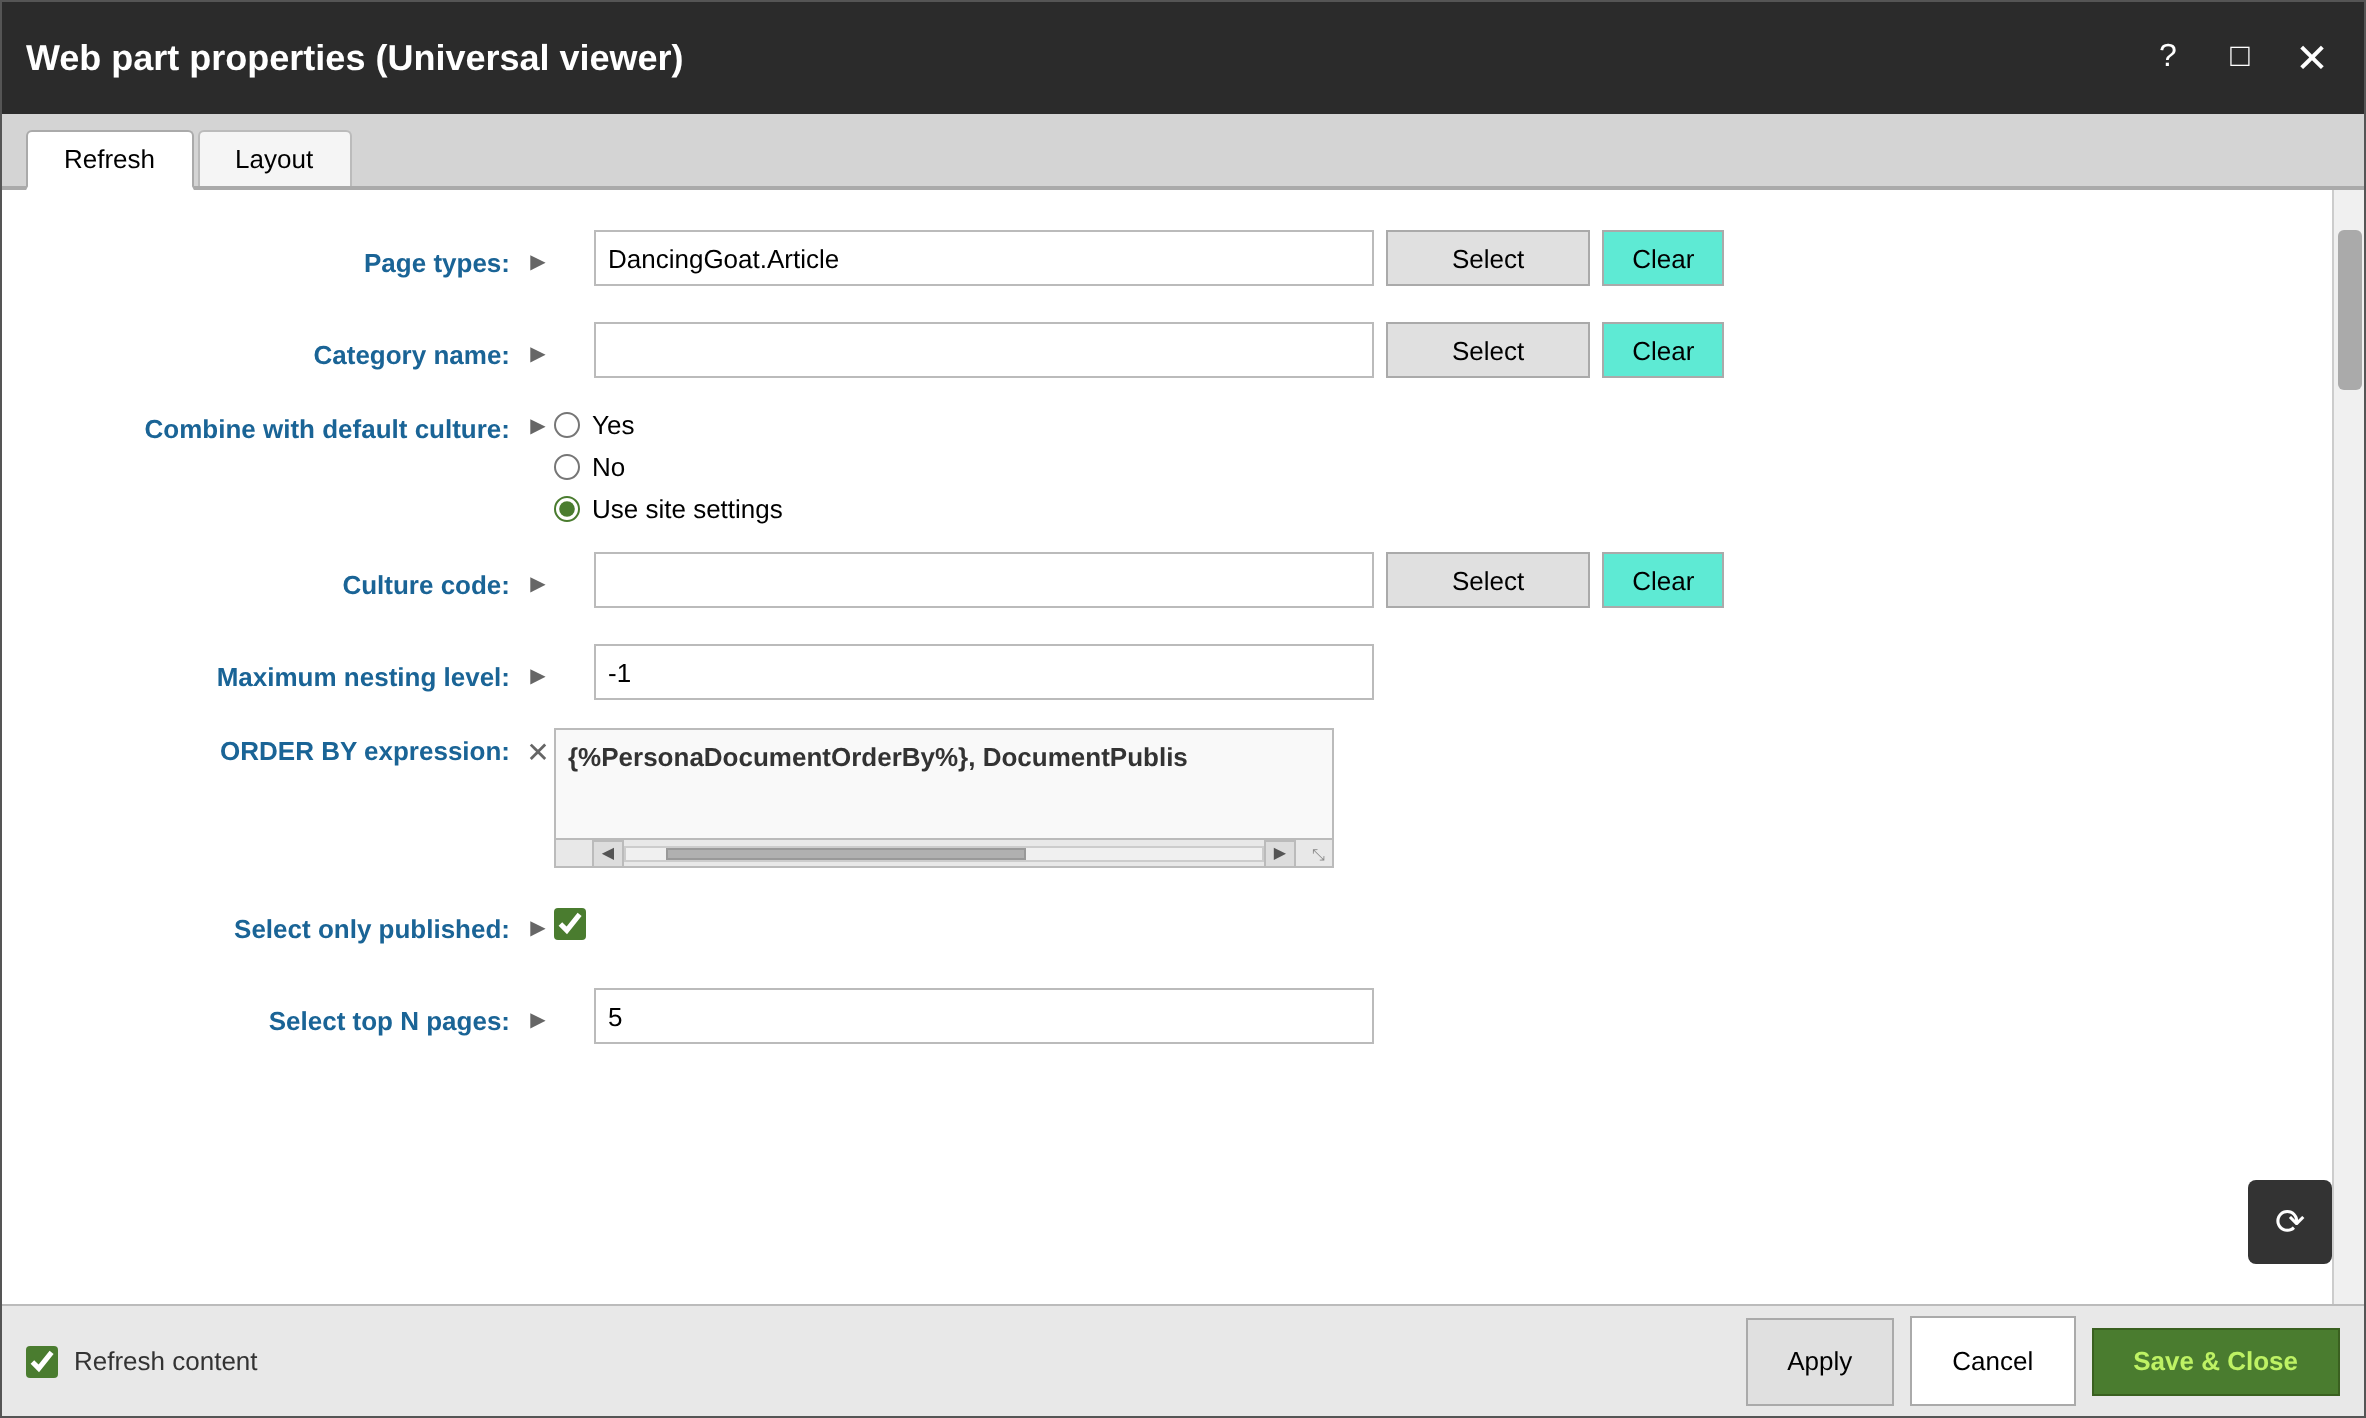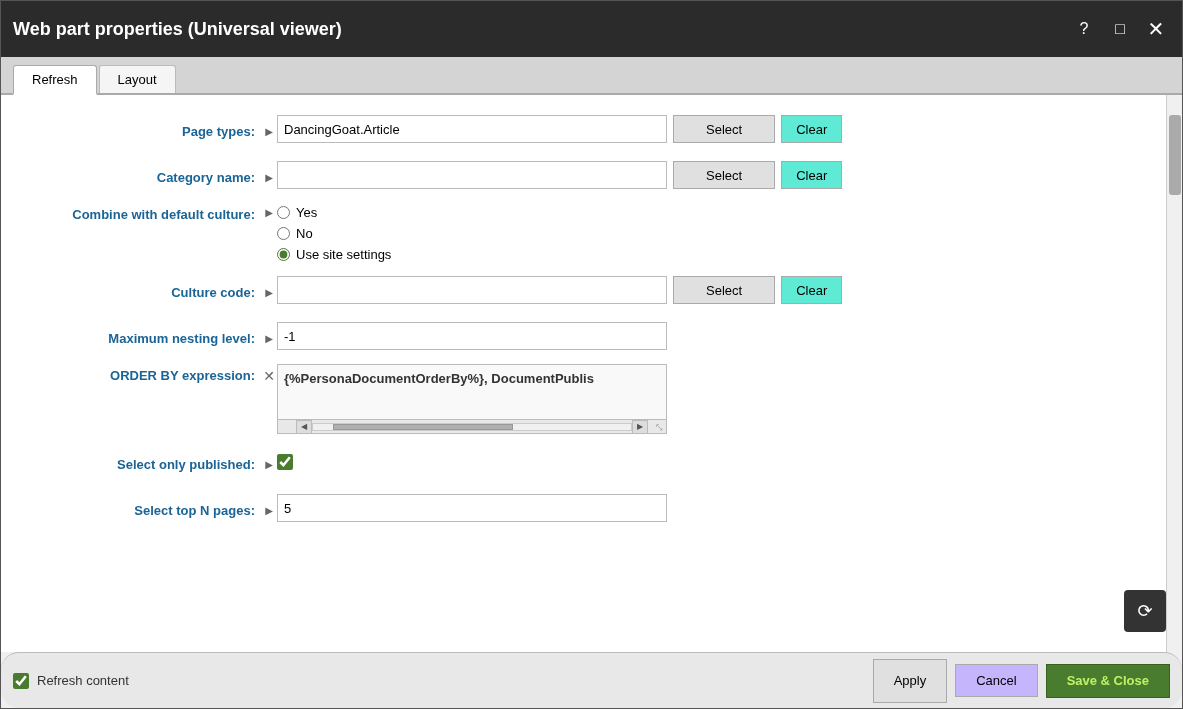--- a/index.html
+++ b/index.html
@@ -157,20 +157,21 @@
       flex: 1;
     }
 
     .text-input {
       height: 28px;
       border: 1px solid #bbb;
       padding: 0 6px;
       font-size: 13px;
       background: white;
       width: 390px;
+      margin-left: 20px;
     }
 
     .btn-select {
       background: #e0e0e0;
       border: 1px solid #aaa;
       padding: 4px 32px;
       font-size: 13px;
       cursor: pointer;
       height: 28px;
       white-space: nowrap;
@@ -305,21 +306,20 @@
     
     .bottom-bar {
       background: #e8e8e8;
       border-top: 1px solid #bbb;
       display: flex;
       align-items: center;
       padding: 8px 12px;
       height: 56px;
       flex-shrink: 0;
       justify-content: space-between;
-      border-radius: 18px;
     }
     .bottom-left {
       display: flex;
       align-items: center;
       gap: 8px;
     }
     .bottom-right {
       display: flex;
       gap: 8px;
       align-items: center;
@@ -327,26 +327,26 @@
 
     .btn-apply {
       background: #e0e0e0;
       border: 1px solid #aaa;
       padding: 6px 20px;
       font-size: 13px;
       cursor: pointer;
       height: 44px;
     }
     .btn-cancel {
-      background: #c4b5fd;
+      background: #ffffff;
       border: 1px solid #aaa;
       padding: 6px 20px;
       font-size: 13px;
       cursor: pointer;
-      height: 33px;
+      height: 45px;
     }
     .btn-save-close {
       background: #4a7c2f;
       border: 1px solid #3a6020;
       color: #bef264;
       padding: 6px 20px;
       font-size: 13px;
       font-weight: bold;
       cursor: pointer;
       height: 34px;

